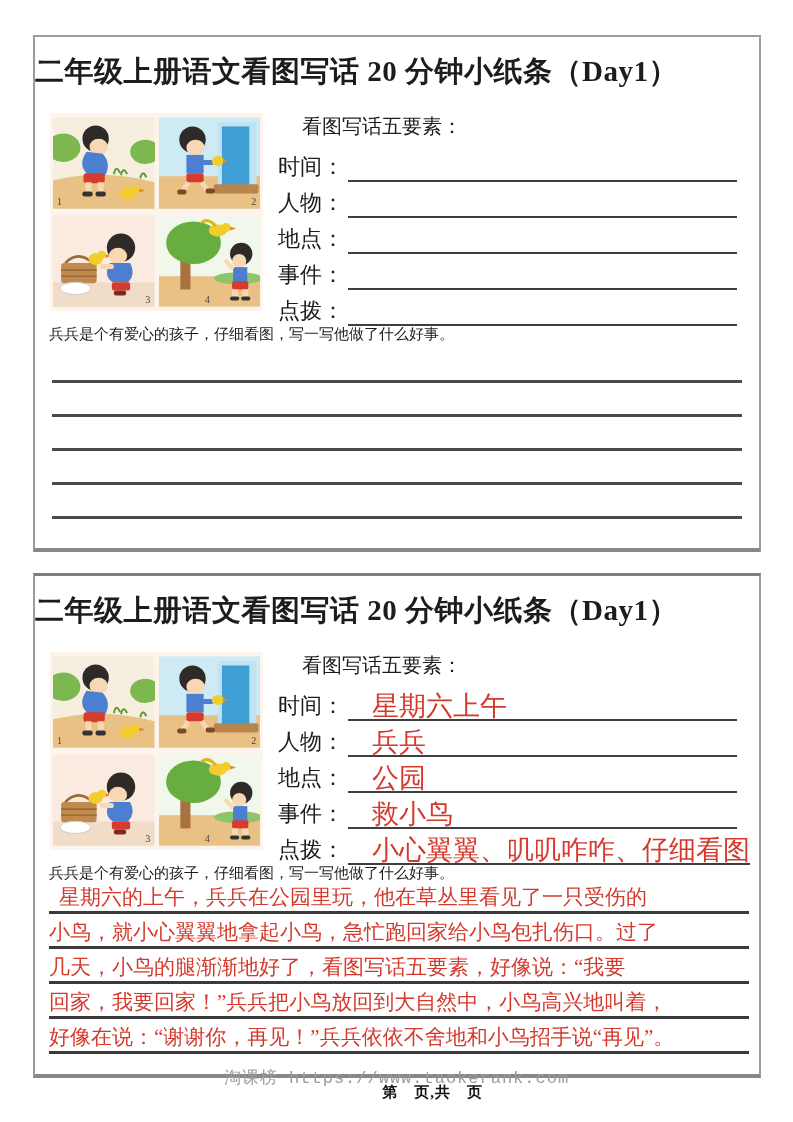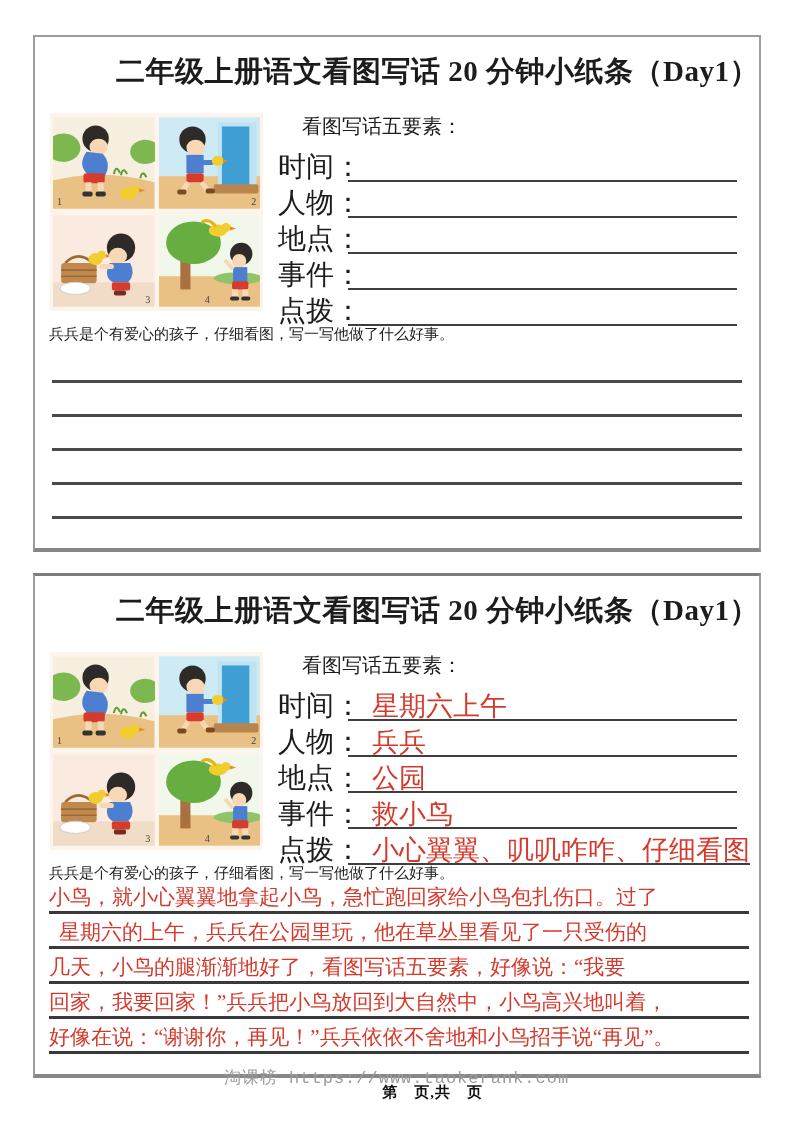--- a/index.html
+++ b/index.html
@@ -14,33 +14,33 @@
     position:relative;width:793px;height:1122px;background:#ffffff;overflow:hidden;
     font-family:"Liberation Serif","DejaVu Serif",serif;color:var(--ink);
   }
   .sheet{
     position:absolute;left:33px;width:728px;background:#fff;
     border:2px solid var(--border-gray);border-bottom:4px solid #878787;
   }
   .sheet-1{top:35px;height:517px;}
   .sheet-2{top:573px;height:505px;border-top:3px solid #7d7d7d;}
   .sheet-title{
-    margin-top:15px;text-align:right;font-size:29px;font-weight:bold;
+    margin-top:15px;text-align:left;font-size:29px;font-weight:bold;
     letter-spacing:0.5px;white-space:nowrap;
   }
   .comic{
     position:absolute;left:15px;top:76px;width:213px;height:198px;
     background:#fdf4ec;padding:3px;display:grid;
     grid-template-columns:1fr 1fr;grid-template-rows:1fr 1fr;gap:4px;
   }
   .comic svg{display:block;width:100%;height:100%;}
   .form{position:absolute;left:243px;top:74px;right:22px;}
   .form-heading{font-size:20px;height:35px;line-height:30px;margin-left:24px;}
   .frow{display:flex;height:36px;align-items:flex-end;}
-  .flabel{flex:none;width:70px;font-size:28px;line-height:30px;white-space:nowrap;}
+  .flabel{flex:none;width:70px;font-size:22px;line-height:30px;white-space:nowrap;}
   .fline{
     flex:1;height:32px;border-bottom:2px solid var(--line-dark);
     font-size:27px;color:var(--red);line-height:34px;padding-left:24px;
     white-space:nowrap;overflow:visible;
   }
   .prompt{position:absolute;left:14px;right:12px;top:288px;font-size:15px;white-space:nowrap;}
   .wlines{position:absolute;left:17px;right:17px;top:312px;}
   .wline{height:34px;border-bottom:3px solid #4a4a4a;}
   .answers{position:absolute;left:14px;right:10px;top:303px;}
   .aline{
@@ -287,22 +287,22 @@
       </div>
       <div class="frow">
         <span class="flabel">点拨：</span>
         <span class="fline">小心翼翼、叽叽咋咋、仔细看图</span>
       </div>
     </div>
 
     <div class="prompt">兵兵是个有爱心的孩子，仔细看图，写一写他做了什么好事。</div>
 
     <div class="answers">
+      <div class="aline first">星期六的上午，兵兵在公园里玩，他在草丛里看见了一只受伤的</div>
       <div class="aline">小鸟，就小心翼翼地拿起小鸟，急忙跑回家给小鸟包扎伤口。过了</div>
-      <div class="aline first">星期六的上午，兵兵在公园里玩，他在草丛里看见了一只受伤的</div>
       <div class="aline">几天，小鸟的腿渐渐地好了，看图写话五要素，好像说：“我要</div>
       <div class="aline">回家，我要回家！”兵兵把小鸟放回到大自然中，小鸟高兴地叫着，</div>
       <div class="aline">好像在说：“谢谢你，再见！”兵兵依依不舍地和小鸟招手说“再见”。</div>
     </div>
   </div>
 
   <div class="footer-watermark">淘课榜 https://www.taokerank.com</div>
   <div class="footer-page">第　页,共　页</div>
 
 </div>

